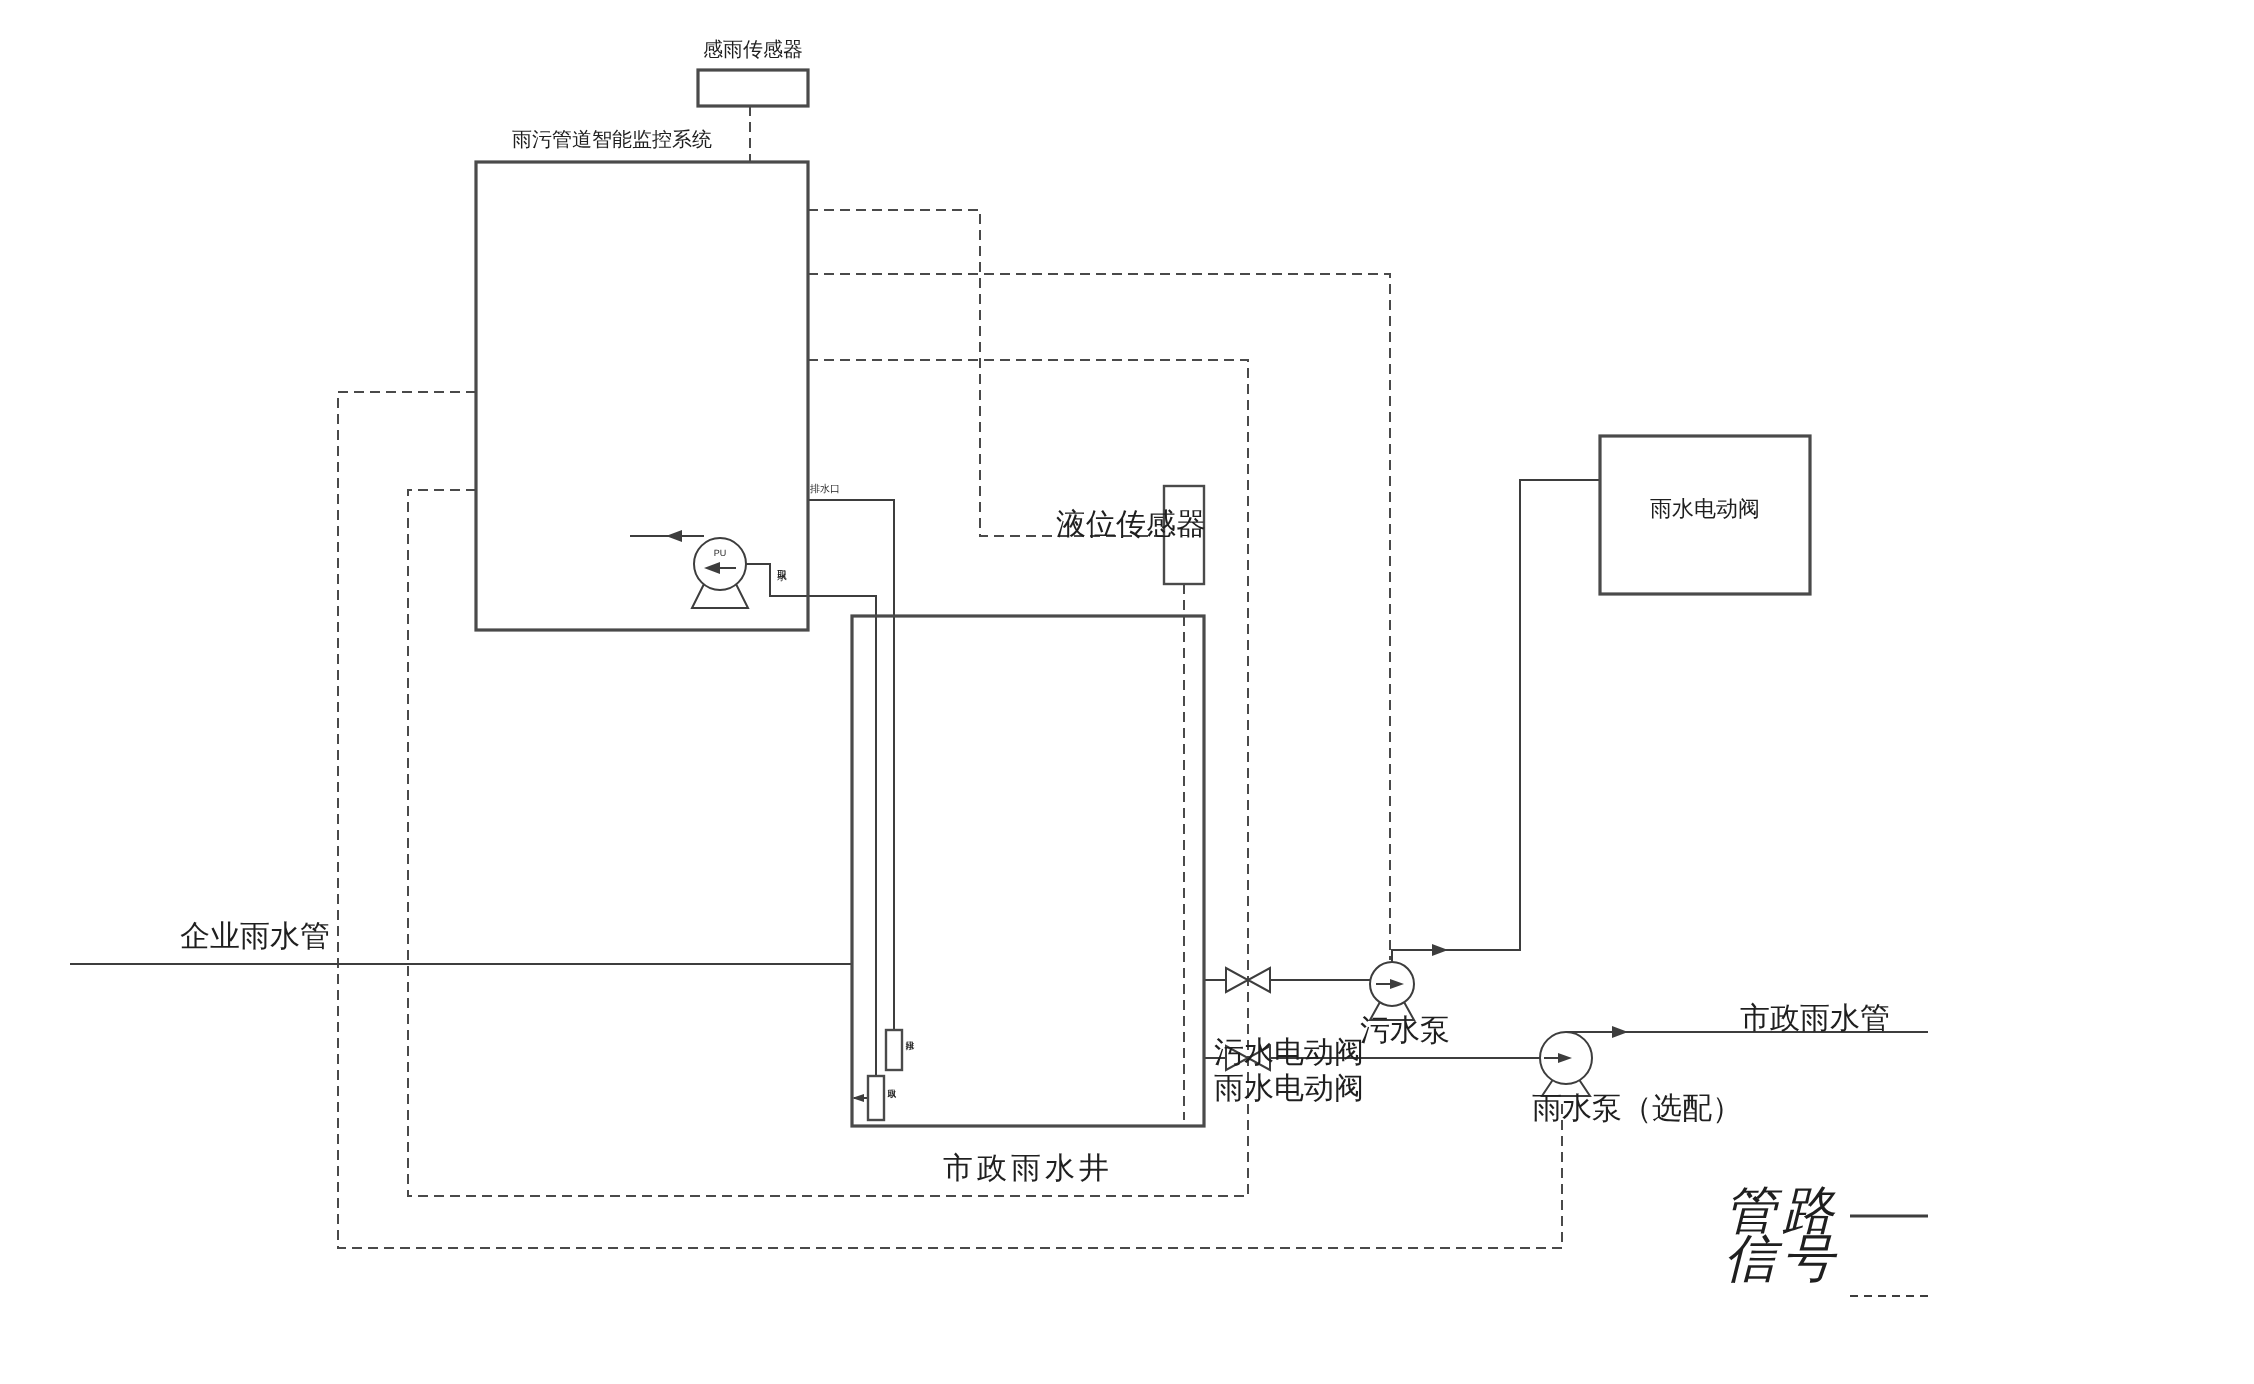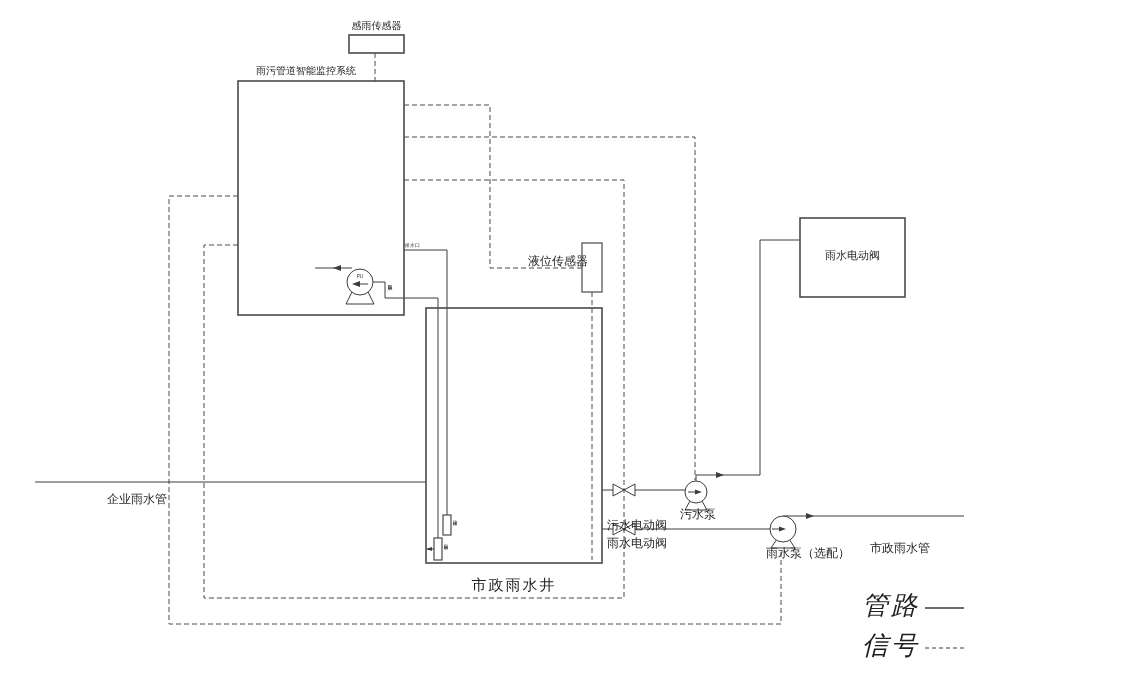--- a/index.html
+++ b/index.html
@@ -4,21 +4,21 @@
 <style>
   html,body{margin:0;padding:0;background:#fff;}
   #stage{
     position:relative;width:964px;height:692px;background:#ffffff;overflow:hidden;
     font-family:"Liberation Sans","DejaVu Sans",sans-serif;color:#1f1f1f;
   }
   #linework{position:absolute;left:0;top:0;}
   .lbl{position:absolute;white-space:nowrap;color:#1f1f1f;line-height:1;}
   .lbl.v{writing-mode:vertical-rl;text-orientation:upright;}
   .fs10{font-size:10px;}
-  .fs105{font-size:12px;}
+  .fs105{font-size:15px;}
   .fs11{font-size:11px;}
   .well{font-size:15px;letter-spacing:2px;}
   .legendTxt{font-size:26px;letter-spacing:3px;font-style:italic;}
   .tiny{font-size:5px;letter-spacing:0;}
   .micro{font-size:4.5px;}
   .ctr{text-align:center;}
 </style>
 </head>
 <body>
 
@@ -102,23 +102,23 @@
   <div class="lbl fs10 ctr" style="left:349px;top:21px;width:55px;">感雨传感器</div>
 
   <div class="lbl fs10" style="left:256px;top:66px;">雨污管道智能监控系统</div>
 
   <div class="lbl fs105" style="left:528px;top:255px;">液位传感器</div>
 
   <div class="lbl fs11 ctr" style="left:800px;top:250px;width:105px;">雨水电动阀</div>
 
   <div class="lbl well ctr" style="left:426px;top:538px;width:176px;margin-top:39px;">市政雨水井</div>
 
-  <div class="lbl fs105" style="left:107px;top:461px;margin-top:32px;">企业雨水管</div>
+  <div class="lbl fs105" style="left:90px;top:461px;">企业雨水管</div>
 
-  <div class="lbl fs105" style="left:870px;top:502px;margin-top:40px;">市政雨水管</div>
+  <div class="lbl fs105" style="left:870px;top:502px;">市政雨水管</div>
 
   <div class="lbl fs105" style="left:607px;top:499px;margin-top:20px;">污水电动阀</div>
 
   <div class="lbl fs105" style="left:680px;top:508px;">污水泵</div>
 
   <div class="lbl fs105" style="left:607px;top:537px;">雨水电动阀</div>
 
   <div class="lbl fs105" style="left:766px;top:547px;">雨水泵（选配）</div>
 
   <div class="lbl tiny" style="left:405px;top:243px;">排水口</div>
@@ -126,15 +126,15 @@
   <div class="lbl tiny v" style="left:387px;top:281px;">取水口</div>
 
   <div class="lbl micro ctr" style="left:353px;top:275px;width:14px;">PU</div>
 
   <div class="lbl micro v" style="left:452px;top:517px;">排水口</div>
 
   <div class="lbl micro v" style="left:443px;top:541px;">取水口</div>
 
   <div class="lbl legendTxt" style="left:862px;top:592px;">管路</div>
 
-  <div class="lbl legendTxt" style="left:862px;top:632px;text-align:right;">信号</div>
+  <div class="lbl legendTxt" style="left:862px;top:616px;text-align:right;">信号</div>
 
 </div>
 
 </body></html>

